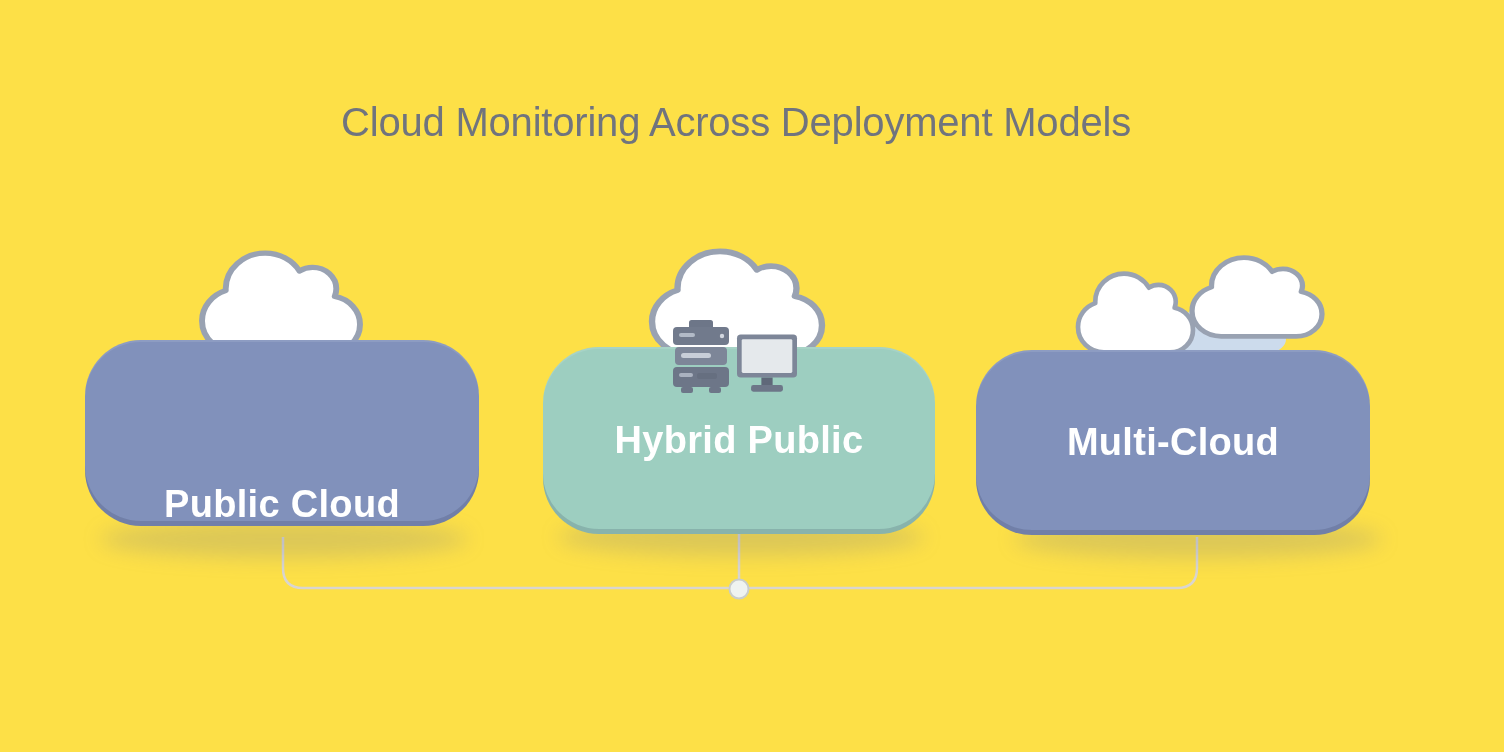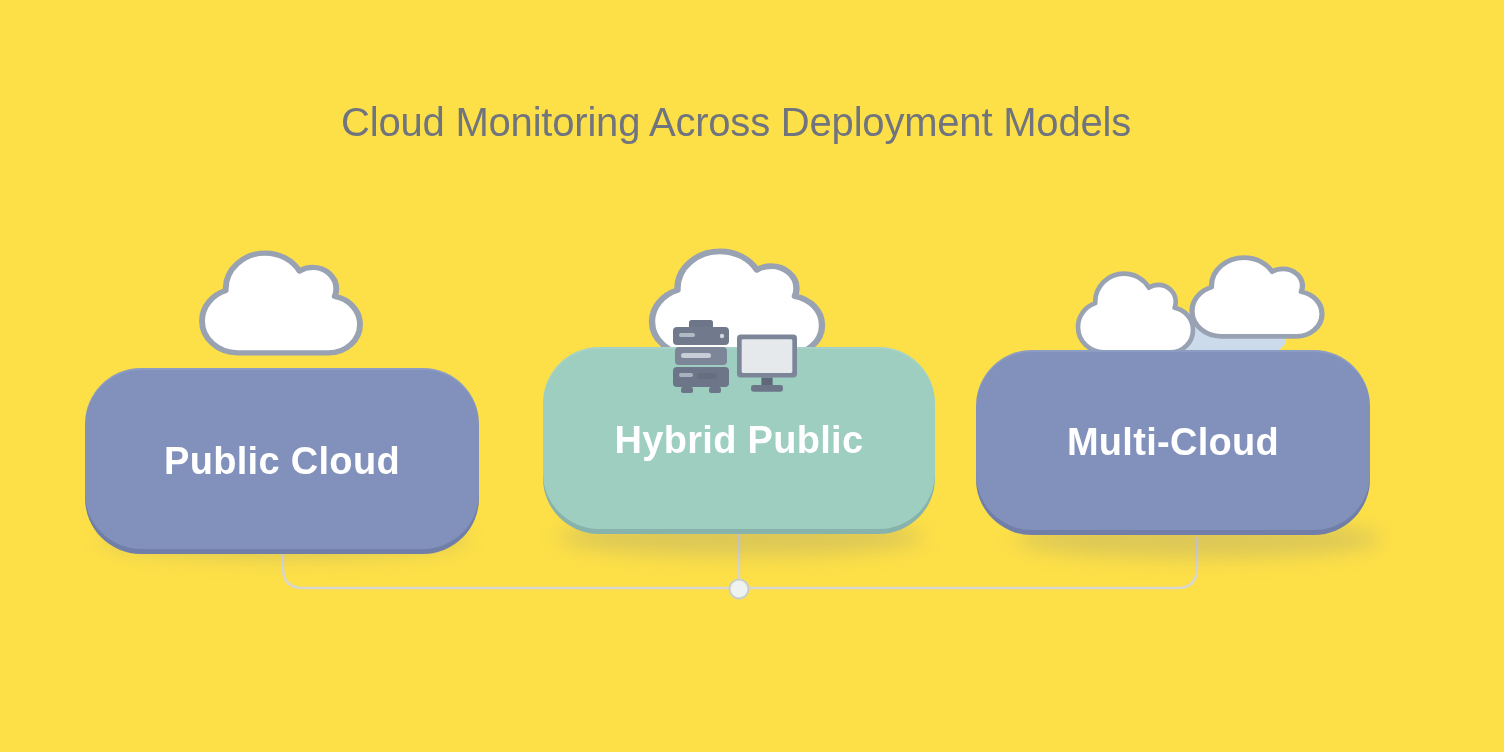--- a/index.html
+++ b/index.html
@@ -73,21 +73,21 @@
   </svg>
 
   <svg class="cloud" style="left:1192px;top:252px;width:130px;height:90px;" viewBox="0 0 640 512" preserveAspectRatio="none">
     <path d="M537.6 226.6c4.1-10.7 6.4-22.4 6.4-34.6 0-53-43-96-96-96-19.7 0-38.1 6-53.3 16.2C367 64.2 315.3 32 256 32c-88.4 0-160 71.6-160 160 0 2.7 .1 5.4 .2 8.1C40.2 219.8 0 273.2 0 336c0 79.5 64.5 144 144 144h368c70.7 0 128-57.3 128-128 0-61.9-44-113.6-102.4-125.4z" fill="#ffffff" stroke="#99a2b2" stroke-width="26" stroke-linejoin="round"></path>
   </svg>
 
   <div class="card-shadow" style="left:100px;top:520px;width:368px;height:38px;"></div>
   <div class="card-shadow" style="left:558px;top:518px;width:366px;height:38px;"></div>
   <div class="card-shadow" style="left:1014px;top:520px;width:368px;height:38px;"></div>
 
-  <div class="card" style="left: 85px; top: 368px; width: 394px; height: 186px; background-color: rgb(129, 145, 187);">
+  <div class="card" style="left: 85px; top: 340px; width: 394px; height: 186px; background-color: rgb(129, 145, 187); align-items: flex-end;">
     <span class="card-label">Public Cloud</span>
   </div>
 
   <div class="card" style="left: 543px; top: 347px; width: 392px; height: 187px; background-color: rgb(157, 206, 192);">
     <span class="card-label">Hybrid Public</span>
   </div>
 
   <div class="card" style="left: 976px; top: 350px; width: 394px; height: 185px; background-color: rgb(129, 145, 187);">
     <span class="card-label">Multi-Cloud</span>
   </div>

